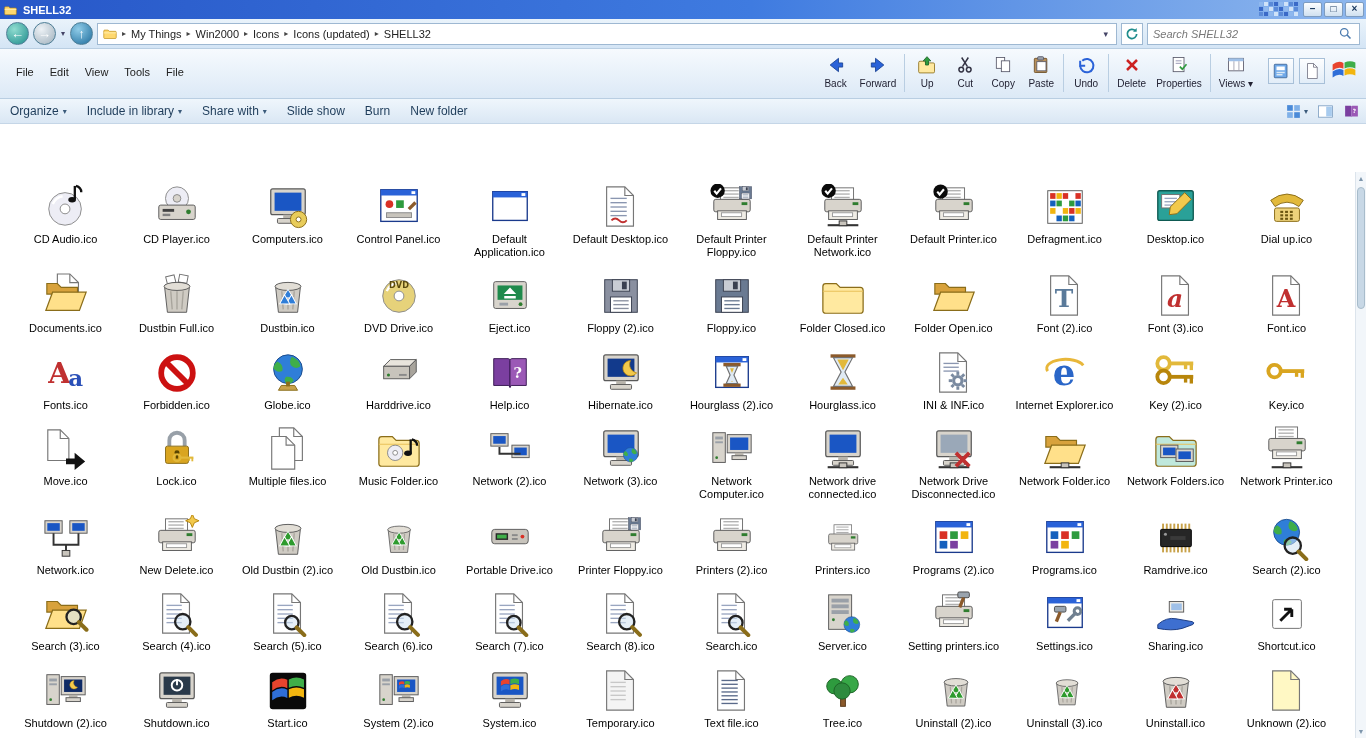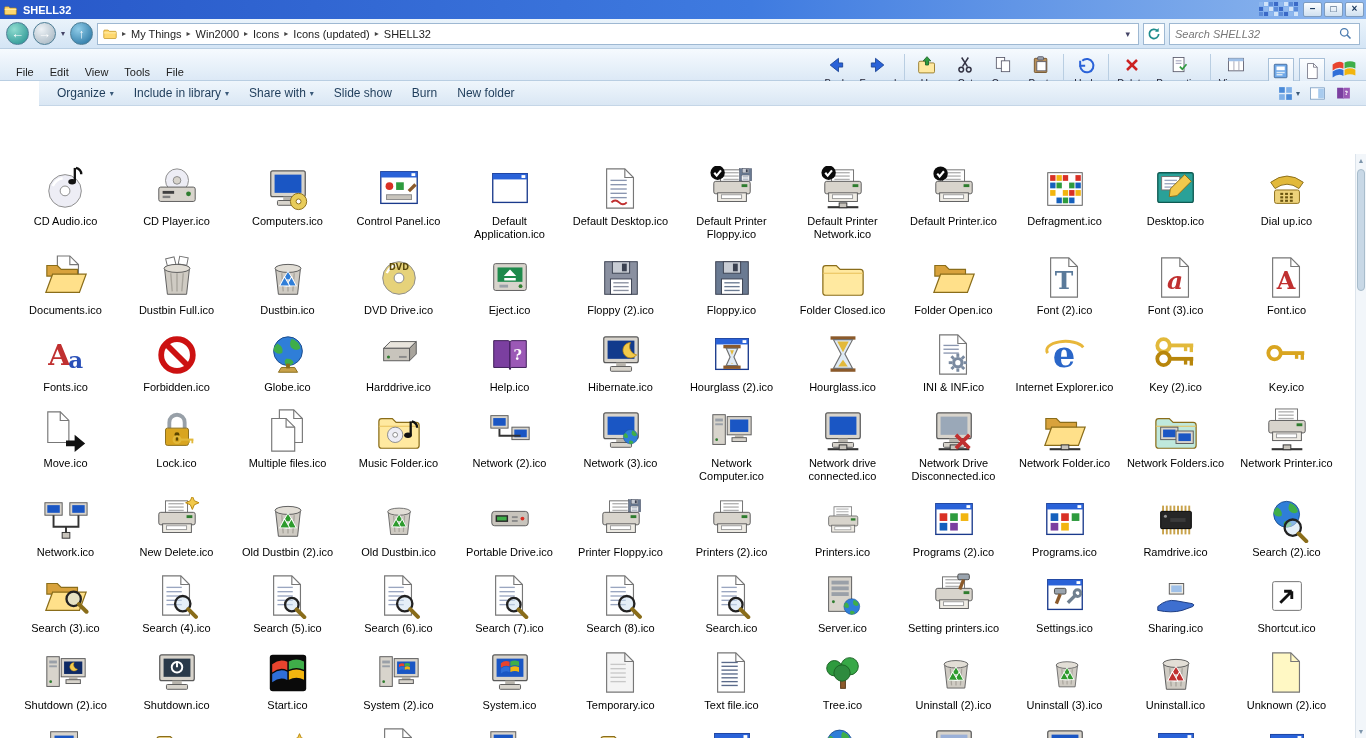--- a/index.html
+++ b/index.html
@@ -21,39 +21,39 @@
 .nav-up{background:radial-gradient(circle at 35% 30%,#8FCCE8,#1E6C9C);}
 .nav-arrow{color:#fff;font-weight:bold;font-size:13px;line-height:1;}
 .nav-dd{font-size:8px;color:#446;padding:0 1px;}
 .addressbar{flex:1;height:22px;background:#fff;border:1px solid #9EB8D2;display:flex;align-items:center;padding:0 4px;font-size:11px;color:#222;gap:1px;}
 .crumb-icon{width:18px;height:16px;display:flex;align-items:center;}
 .crumbs{flex:1;display:flex;align-items:center;}
 .crumb{padding:1px 4px;white-space:nowrap;}
 .crumb-sep{font-size:8px;color:#444;padding:0 1px;}
 .addr-dd{font-size:9px;color:#446;padding:0 4px;}
 .refresh-btn{width:22px;height:22px;border:1px solid #9EB8D2;background:#fff;display:flex;align-items:center;justify-content:center;flex:0 0 auto;}
-.searchbox{width:191px;height:22px;background:#fff;border:1px solid #9EB8D2;display:flex;align-items:center;padding:0 5px;flex:0 0 auto;}
+.searchbox{width:213px;height:22px;background:#fff;border:1px solid #9EB8D2;display:flex;align-items:center;padding:0 5px;flex:0 0 auto;}
 .search-input{flex:1;border:none;outline:none;font-size:11px;font-style:italic;color:#555;font-family:"Liberation Sans",sans-serif;background:transparent;}
 .search-input::placeholder{font-style:italic;color:#777;}
 .search-ic{width:16px;height:16px;display:flex;align-items:center;}
 
 
-.menuband{height:32px;background:linear-gradient(#F6FAFE,#DCE9F6);border-bottom:1px solid #B9CEE2;display:flex;align-items:flex-start;flex:0 0 auto;}
+.menuband{height:50px;background:linear-gradient(#F6FAFE,#DCE9F6);border-bottom:1px solid #B9CEE2;display:flex;align-items:flex-start;flex:0 0 auto;}
 .menus{display:flex;padding:15px 4px 0 8px;font-size:11px;color:#222;}
 .menu-item{padding:2px 8px;cursor:default;}
 .classic-toolbar{margin-left:auto;display:flex;align-items:flex-start;padding:3px 4px 0 0;text-align:right;}
 .tb-btn{min-width:38px;padding:3px 5px 2px;display:flex;flex-direction:column;align-items:center;font-size:10px;color:#223;cursor:default;}
 .tb-lbl{margin-top:1px;white-space:nowrap;}
 .tb-sep{width:1px;height:38px;background:#B9CEE2;margin:2px 3px 0;}
 .right-extras{display:flex;align-items:center;gap:5px;padding:8px 8px 0 6px;}
 .extra-btn{width:26px;height:26px;border:1px solid #A8C0D8;background:linear-gradient(#FDFEFF,#E2EDF8);display:flex;align-items:center;justify-content:center;}
 .win-logo{width:28px;height:28px;display:flex;align-items:center;justify-content:center;}
 
 
-.commandbar{height:25px;background:linear-gradient(#EFF6FC,#DAE7F4);border-bottom:1px solid #C5D6E7;display:flex;align-items:center;padding:0 8px;font-size:12px;color:#1E3C5A;flex:0 0 auto;margin-left:39px;}
+.commandbar{height:25px;background:linear-gradient(#EFF6FC,#DAE7F4);border-bottom:1px solid #C5D6E7;display:flex;align-items:center;padding:0 0;font-size:12px;color:#1E3C5A;flex:0 0 auto;}
 .cmd-items{display:flex;align-items:center;}
 .cmd-item{padding:2px 10px;display:flex;align-items:center;gap:4px;cursor:default;white-space:nowrap;}
 .cmd-dd{font-size:8px;color:#3A5A7A;}
 .cmd-right{margin-left:auto;display:flex;align-items:center;gap:9px;padding-right:6px;}
 .cmd-ricon{display:flex;align-items:center;gap:2px;}
 
 
 .content{position:relative;flex:1;background:#fff;overflow:hidden;margin-top:48px;}
 .icon-grid{display:grid;grid-template-columns:repeat(12,111px);padding:8px 0 0 10px;}
 .cell{display:flex;flex-direction:column;align-items:center;padding:4px 2px 10px;}

